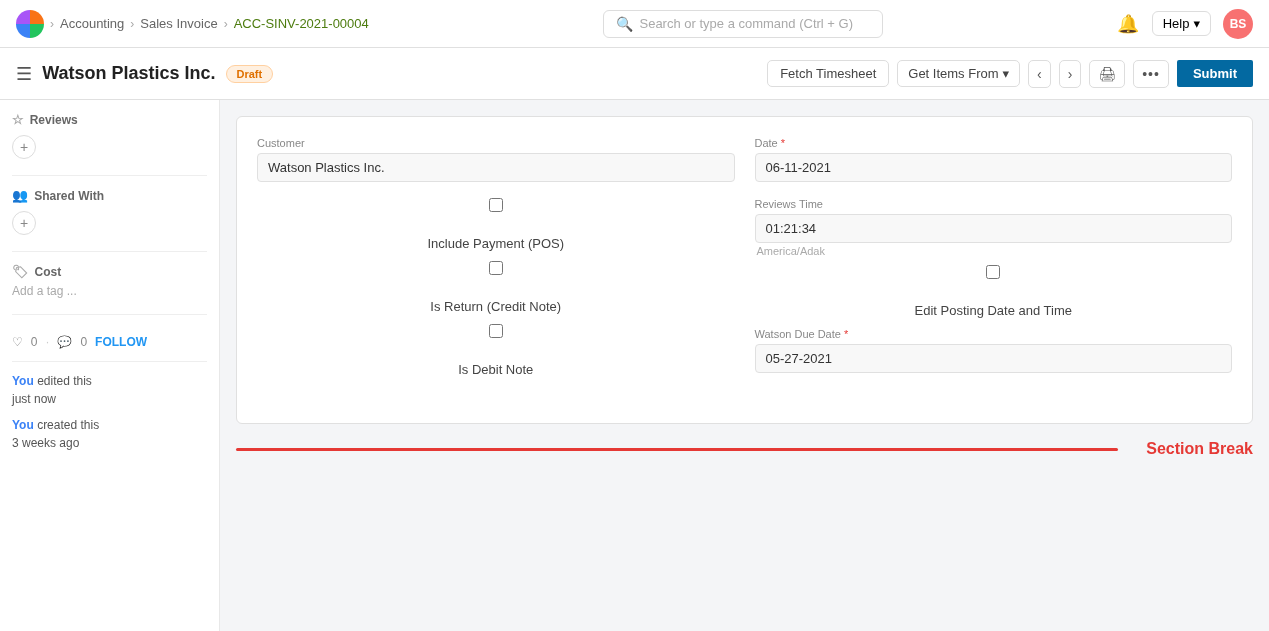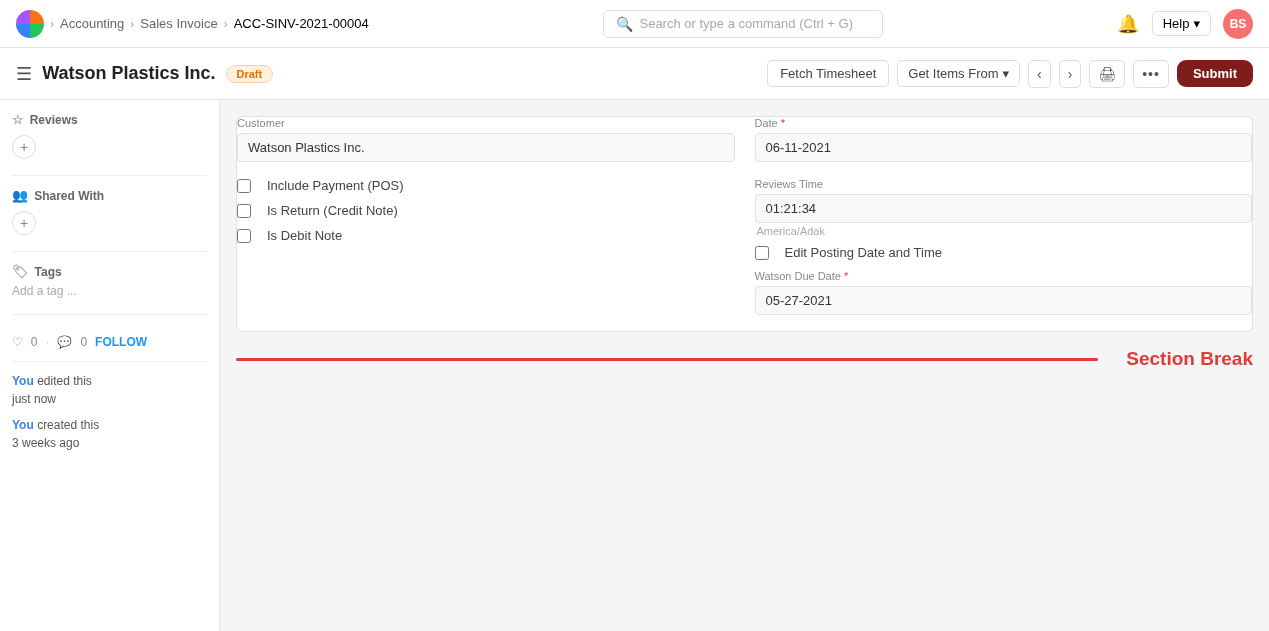--- a/index.html
+++ b/index.html
@@ -12,21 +12,21 @@
       padding: 0 16px; height: 48px;
     }
     .top-nav-left { display: flex; align-items: center; gap: 6px; }
     .app-logo {
       width: 28px; height: 28px; border-radius: 50%;
       background: conic-gradient(#f97316 0deg 90deg, #22c55e 90deg 180deg, #3b82f6 180deg 270deg, #a855f7 270deg 360deg);
       flex-shrink: 0;
     }
     .breadcrumb-sep { color: #aaa; font-size: 12px; }
     .breadcrumb-link { color: #666; font-size: 13px; cursor: pointer; }
-    .breadcrumb-current { color: #000000; font-size: 13px; font-weight: 500; }
+    .breadcrumb-current { color: #4d7c0f; font-size: 13px; font-weight: 500; }
 
     .search-bar {
       display: flex; align-items: center; gap: 6px;
       border: 1px solid #ddd; border-radius: 6px;
       padding: 5px 12px; background: #fff; width: 280px; cursor: text;
       color: #888; font-size: 13px;
     }
     .search-icon { color: #aaa; font-size: 14px; }
 
     .top-nav-right { display: flex; align-items: center; gap: 12px; }
@@ -51,21 +51,21 @@
     .btn-secondary {
       background: #fff; border: 1px solid #ddd; border-radius: 5px;
       padding: 5px 12px; cursor: pointer; font-size: 13px; color: #444;
     }
     .btn-dropdown {
       background: #fff; border: 1px solid #ddd; border-radius: 5px;
       padding: 5px 10px; cursor: pointer; font-size: 13px; color: #444;
       display: flex; align-items: center; gap: 4px;
     }
     .btn-icon { background: #fff; border: 1px solid #ddd; border-radius: 5px; padding: 5px 8px; cursor: pointer; font-size: 14px; color: #555; }
-    .btn-primary { background: #7f1d1d; color: #fff; border: none; border-radius: 9px; padding: 6px 16px; cursor: pointer; font-size: 13px; font-weight: 600; }
+    .btn-primary { background: #0369a1; color: #fff; border: none; border-radius: 2px; padding: 6px 16px; cursor: pointer; font-size: 13px; font-weight: 600; }
 
     
     .main-layout { display: flex; height: calc(631px - 48px - 52px); }
 
     
     .sidebar { width: 220px; background: #fff; border-right: 1px solid #e8e8e8; padding: 12px; overflow-y: auto; flex-shrink: 0; }
     .sidebar-section { margin-bottom: 16px; }
     .sidebar-section-header { display: flex; align-items: center; gap: 6px; color: #666; font-size: 12px; font-weight: 600; margin-bottom: 8px; }
     .sidebar-section-icon { font-size: 13px; color: #aaa; }
     .sidebar-add-btn {
@@ -81,38 +81,38 @@
     .activity-actions { display: flex; align-items: center; gap: 8px; margin-bottom: 12px; color: #888; font-size: 12px; }
     .activity-actions .heart { cursor: pointer; }
     .activity-actions .comment { cursor: pointer; }
     .follow-btn { background: none; border: none; color: #2196F3; font-size: 12px; font-weight: 600; cursor: pointer; text-align: right; }
     .activity-divider { border: none; border-top: 1px solid #eee; margin-bottom: 10px; }
     .activity-entry { font-size: 12px; color: #555; line-height: 1.5; margin-bottom: 8px; }
     .activity-entry strong { color: #3b82f6; }
 
     
     .content { flex: 1; overflow-y: auto; padding: 16px; }
-    .form-card { background: #fff; border: 1px solid #e0e0e0; border-radius: 6px; margin-bottom: 16px; }
+    .form-card { background: #fff; border: 1px solid #e0e0e0; border-radius: 6px; padding: 20px; margin-bottom: 16px; }
     .form-row { display: flex; gap: 20px; margin-bottom: 16px; }
     .form-group { flex: 1; }
     .form-label { font-size: 11px; color: #888; margin-bottom: 4px; display: block; }
     .form-label .required { color: #e53935; }
     .form-input {
       width: 100%; border: 1px solid #e0e0e0; border-radius: 4px;
       padding: 6px 10px; font-size: 13px; background: #f8f8f8; color: #333;
       outline: none;
     }
-    .form-checkbox-row { display: flex; align-items: center; gap: 16px; margin-bottom: 10px; }
+    .form-checkbox-row { display: flex; align-items: center; gap: 24px; margin-bottom: 10px; flex-direction: column; }
     .form-checkbox { width: 14px; height: 14px; cursor: pointer; }
     .form-checkbox-label { font-size: 13px; color: #444; cursor: pointer; }
     .timezone-hint { font-size: 11px; color: #aaa; margin-top: 2px; padding-left: 2px; }
 
     .section-break-area { display: flex; align-items: center; margin: 8px 0 16px 0; }
     .section-break-line { flex: 1; height: 3px; background: #e53935; border-radius: 2px; }
-    .section-break-label { color: #e53935; font-size: 19px; font-weight: 600; margin-left: 28px; white-space: nowrap; }
+    .section-break-label { color: #e53935; font-size: 16px; font-weight: 600; margin-left: 28px; white-space: nowrap; }
 
     .section-header { display: flex; align-items: center; gap: 8px; font-size: 15px; font-weight: 700; color: #222; margin-bottom: 16px; }
     .collapse-icon { cursor: pointer; color: #888; }
   </style>
 </head>
 <body>
 
 <div class="top-nav">
   <div class="top-nav-left">
     <div class="app-logo"></div>
@@ -181,21 +181,21 @@
         <span>Shared With</span>
       </div>
       <button class="sidebar-add-btn">+</button>
     </div>
 
     <hr class="sidebar-divider">
 
     <div class="sidebar-section">
       <div class="sidebar-tags-header">
         <span class="sidebar-section-icon">🏷</span>
-        <span>Tags</span>
+        <span>Cost</span>
       </div>
       <span class="add-tag">Add a tag ...</span>
     </div>
 
     <hr class="sidebar-divider">
 
     <div class="activity">
       <div class="activity-actions">
         <span class="heart">♡</span>
         <span>0</span>

